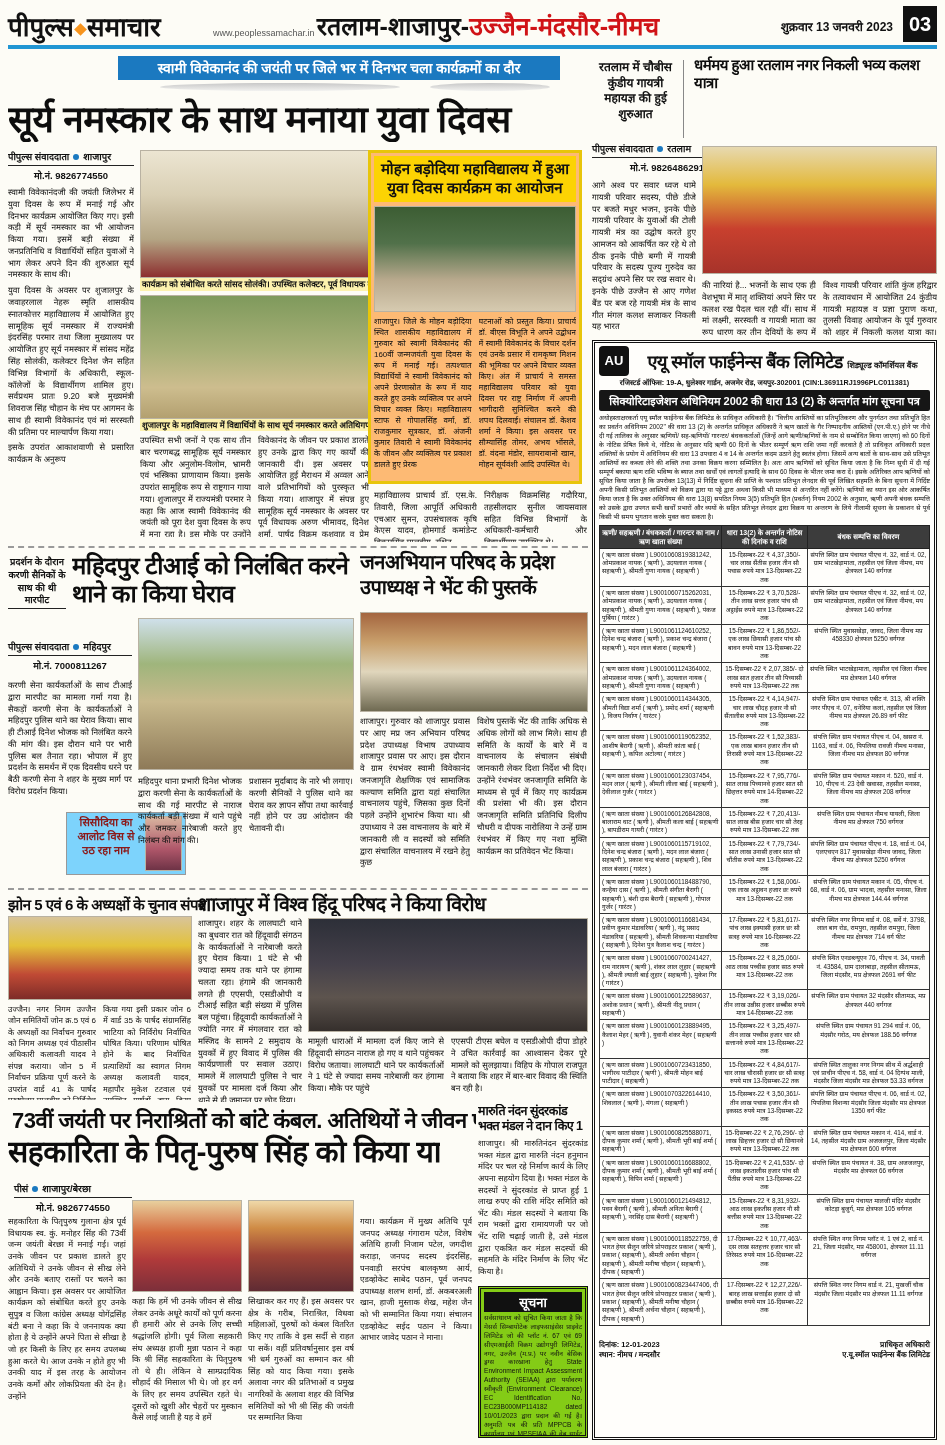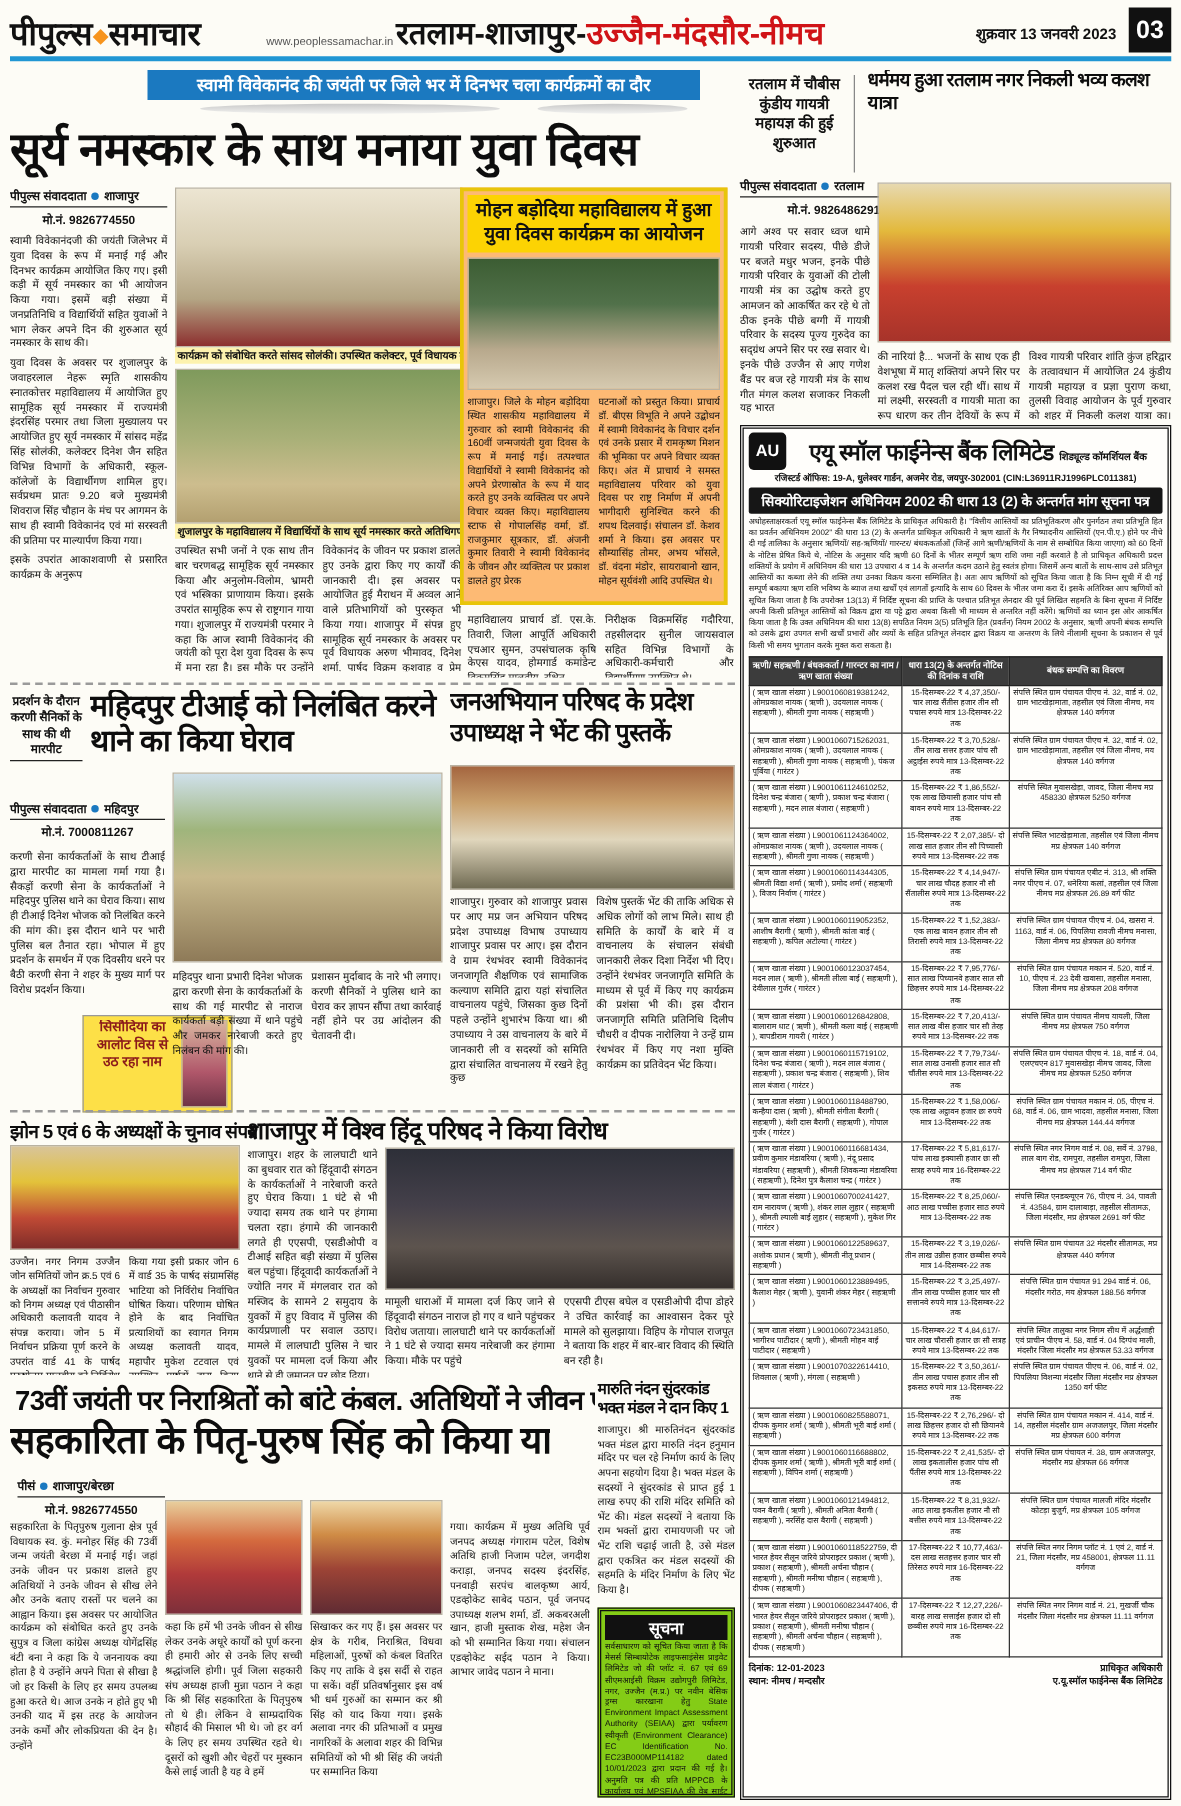--- a/index.html
+++ b/index.html
@@ -253,21 +253,21 @@
             <td class="tp">संपत्ति स्थित नगर निगम प्लॉट नं. 1 एवं 2, वार्ड नं. 21, जिला मंदसौर, मप्र 458001, क्षेत्रफल 11.11 वर्गगज</td>
           </tr>
 
           <tr>
             <td class="tn">( ऋण खाता संख्या ) L9001060823447406, दी भारत हेयर सैलून जरिये प्रोपराइटर प्रकाश ( ऋणी ), प्रकाश ( सहऋणी ), श्रीमती मनीषा चौहान ( सहऋणी ), श्रीमती अर्चना चौहान ( सहऋणी ), दीपक ( सहऋणी )</td>
             <td class="td2">17-दिसम्बर-22 ₹ 12,27,226/- बारह लाख सत्ताईस हजार दो सौ छब्बीस रुपये मात्र 16-दिसम्बर-22 तक</td>
             <td class="tp">संपत्ति स्थित नगर निगम वार्ड नं. 21, मुखर्जी चौक मंदसौर जिला मंदसौर मप्र क्षेत्रफल 11.11 वर्गगज</td>
           </tr>
         </tbody>
     </table>
-    <div style="display:flex;justify-content:space-between;font-size:7.5px;font-weight:bold;margin-top:3px;">
+    <div style="display:flex;justify-content:space-between;font-size:7.5px;font-weight:bold;margin-top:13px;">
       <div>
         <div>दिनांक: 12-01-2023</div>
         <div>स्थान: नीमच / मन्दसौर</div>
       </div>
       <div style="text-align:right;">
         <div>प्राधिकृत अधिकारी</div>
         <div>ए.यू.स्मॉल फाईनेन्स बैंक लिमिटेड</div>
       </div>
     </div>
   </div>
@@ -276,21 +276,21 @@
   <div class="abs hl" style="top:552px;left:72px;width:286px;height:70px;font-size:24px;line-height:1.18;">महिदपुर टीआई को निलंबित करने थाने का किया घेराव</div>
   <div class="abs" style="top:640px;left:8px;width:124px;">
     <div class="byline">
       <span>पीपुल्स संवाददाता</span>
       <span class="dot"></span>
       <span>महिदपुर</span>
     </div>
     <div class="phone">मो.नं. 7000811267</div>
   </div>
   <div class="abs body8" style="top:680px;left:8px;width:124px;height:128px;">करणी सेना कार्यकर्ताओं के साथ टीआई द्वारा मारपीट का मामला गर्मा गया है। सैकड़ों करणी सेना के कार्यकर्ताओं ने महिदपुर पुलिस थाने का घेराव किया। साथ ही टीआई दिनेश भोजक को निलंबित करने की मांग की। इस दौरान थाने पर भारी पुलिस बल तैनात रहा। भोपाल में हुए प्रदर्शन के समर्थन में एक दिवसीय धरने पर बैठी करणी सेना ने शहर के मुख्य मार्ग पर विरोध प्रदर्शन किया।</div>
-  <div class="abs" style="top:812px;left:66px;width:120px;height:78px;border:1px solid #999;background:#fde047;display:flex;gap:3px;padding:3px;box-sizing:border-box;">
+  <div class="abs" style="top:812px;left:66px;width:120px;height:63px;border:1px solid #999;background:#7dd3fc;display:flex;gap:3px;padding:3px;box-sizing:border-box;">
     <div class="b" style="width:72px;font-size:11px;line-height:1.25;color:#8b1a1a;overflow:hidden;">सिसौदिया का आलोट विस से उठ रहा नाम</div>
     <div class="photo" style="flex:1;background:linear-gradient(180deg,#d9b6a0 0%,#b0576a 60%,#6e3346 100%);"></div>
   </div>
   <div class="abs photo" style="top:618px;left:138px;width:216px;height:152px;background:linear-gradient(180deg,#cfe0ea 0%,#9fb57c 30%,#c8b98c 55%,#8e7a58 100%);"></div>
   <div class="abs hrow" style="top:776px;left:138px;width:216px;height:110px;">
     <div class="body8" style="width:104px;">महिदपुर थाना प्रभारी दिनेश भोजक द्वारा करणी सेना के कार्यकर्ताओं के साथ की गई मारपीट से नाराज कार्यकर्ता बड़ी संख्या में थाने पहुंचे और जमकर नारेबाजी करते हुए निलंबन की मांग की।</div>
     <div class="body8" style="width:104px;">प्रशासन मुर्दाबाद के नारे भी लगाए। करणी सैनिकों ने पुलिस थाने का घेराव कर ज्ञापन सौंपा तथा कार्रवाई नहीं होने पर उग्र आंदोलन की चेतावनी दी।</div>
   </div>
 
   <div class="abs hl" style="top:550px;left:360px;width:228px;height:58px;font-size:20px;line-height:1.25;">जनअभियान परिषद के प्रदेश उपाध्यक्ष ने भेंट की पुस्तकें</div>

